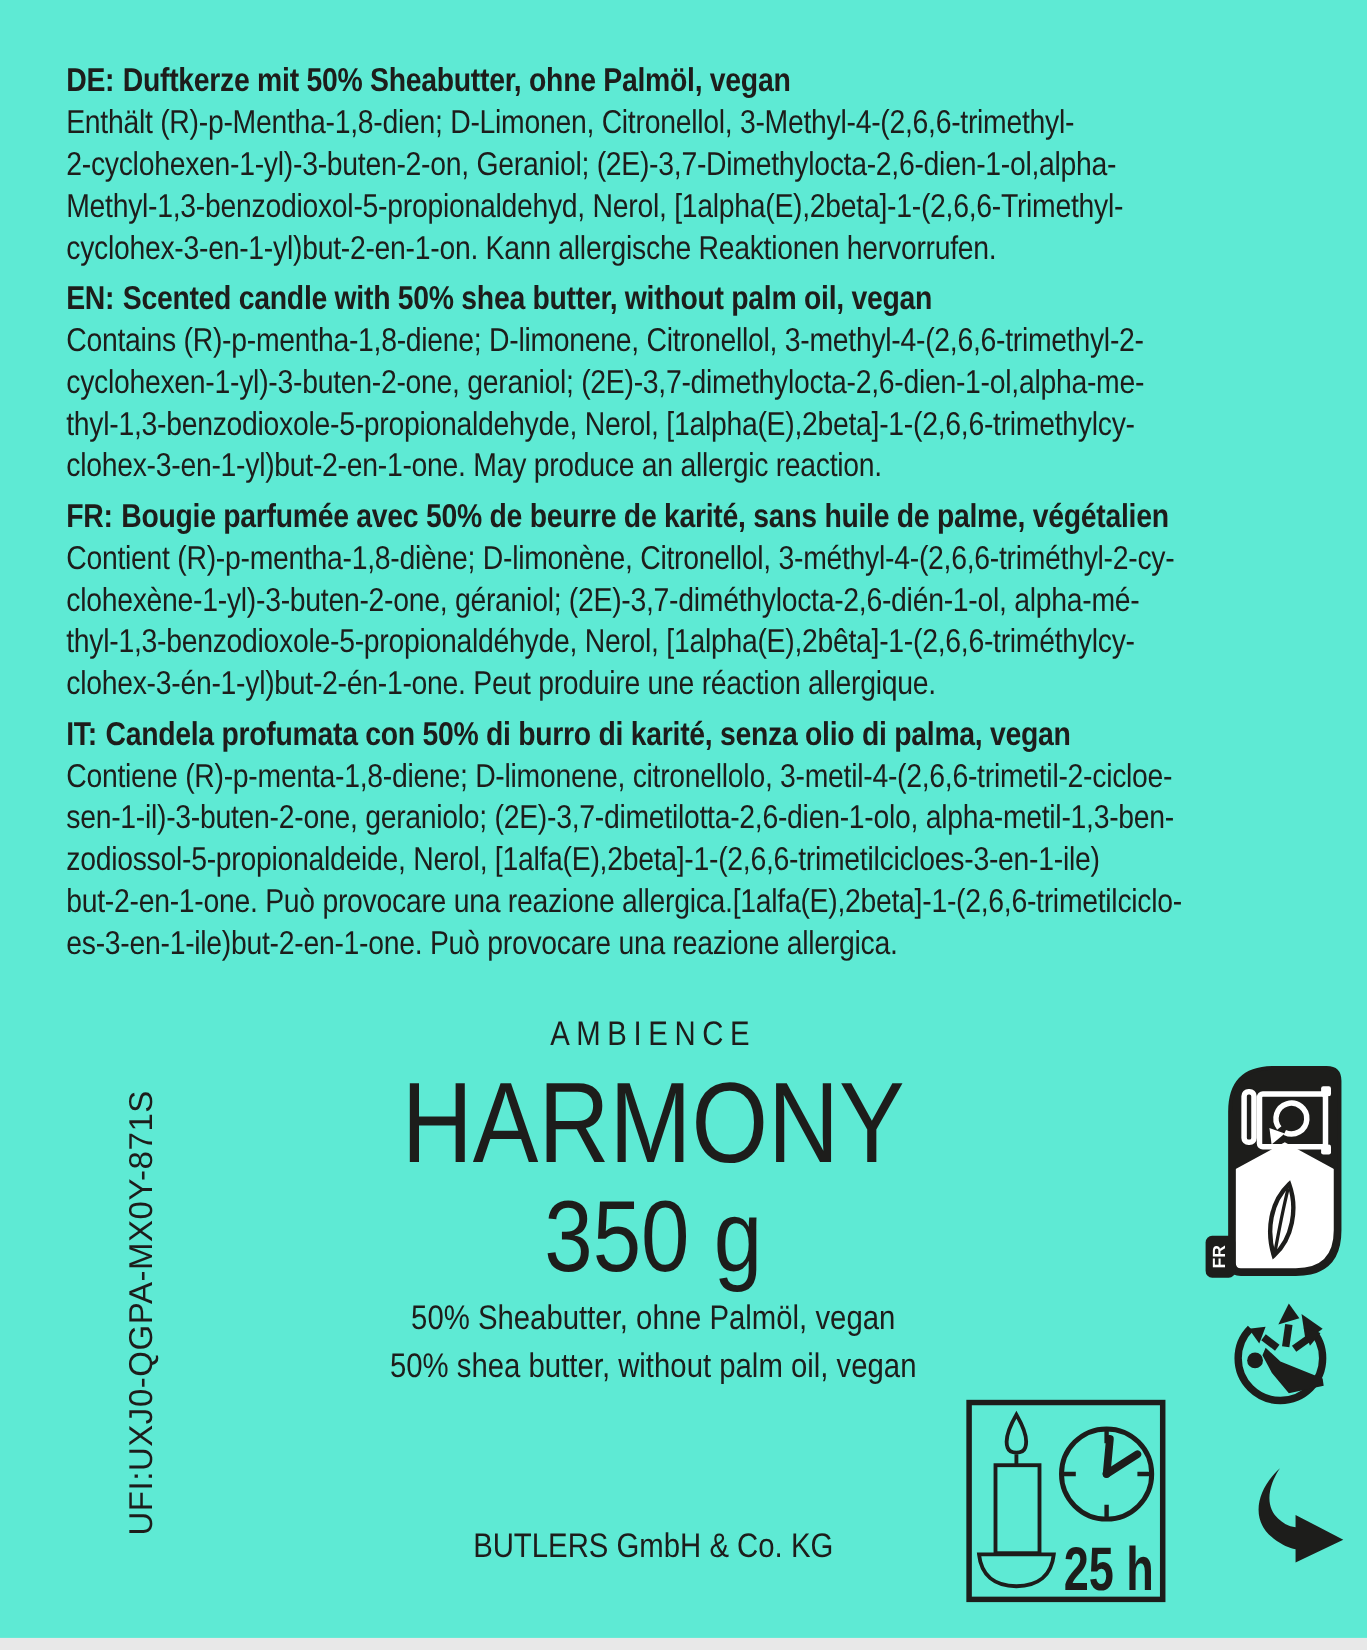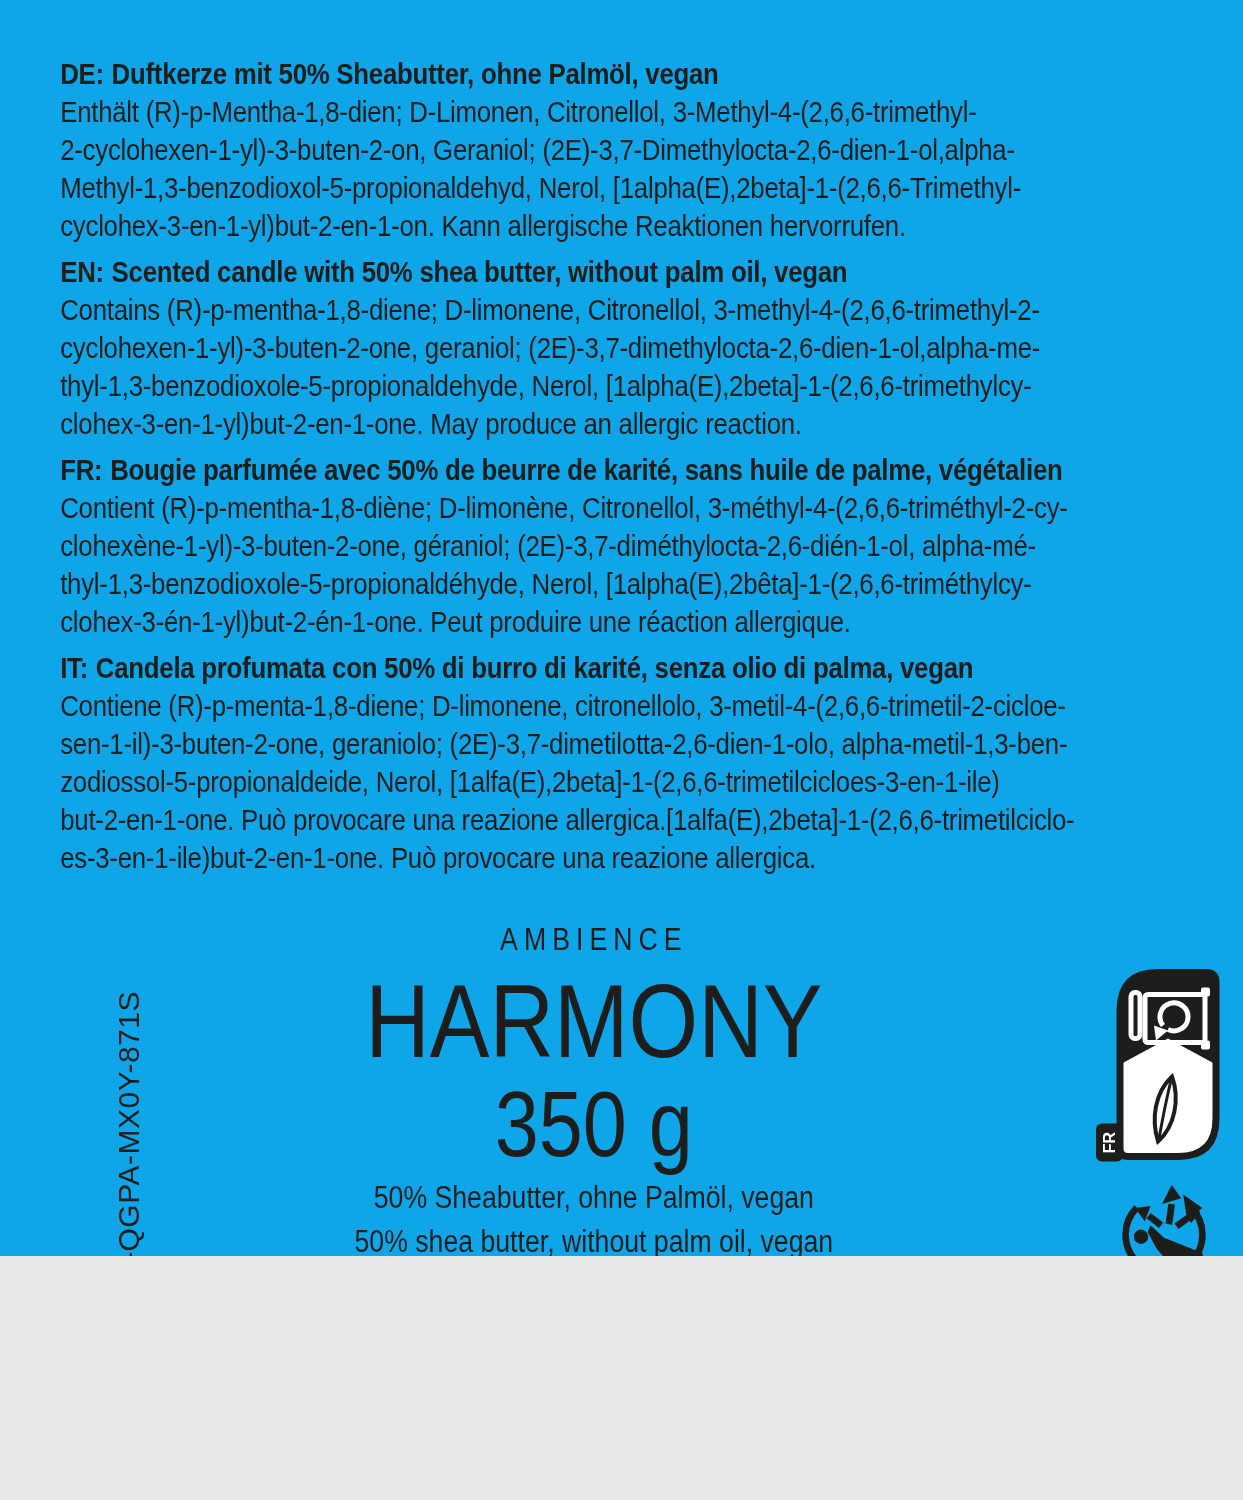--- a/index.html
+++ b/index.html
@@ -1,17 +1,17 @@
 <!DOCTYPE html>
 <html><head>
 <meta charset="utf-8">
 <style>
   html,body{margin:0;padding:0;background:#e8e8e8;}
   .label{
-    position:relative;width:1243px;height:1256px;background:#0ea5e9;
+    position:relative;width:1243px;height:1489px;background:#5eead4;
     color:#1d1d1b;font-family:"Liberation Sans",sans-serif;overflow:hidden;
   }
   
   .condense{
     position:absolute;left:0;top:0;width:1381px;height:1500px;
     transform:scaleX(0.86);transform-origin:0 0;
   }
   .ingredients{
     position:absolute;left:70px;top:55px;width:1315px;
     font-size:30px;line-height:38px;letter-spacing:-0.3px;

